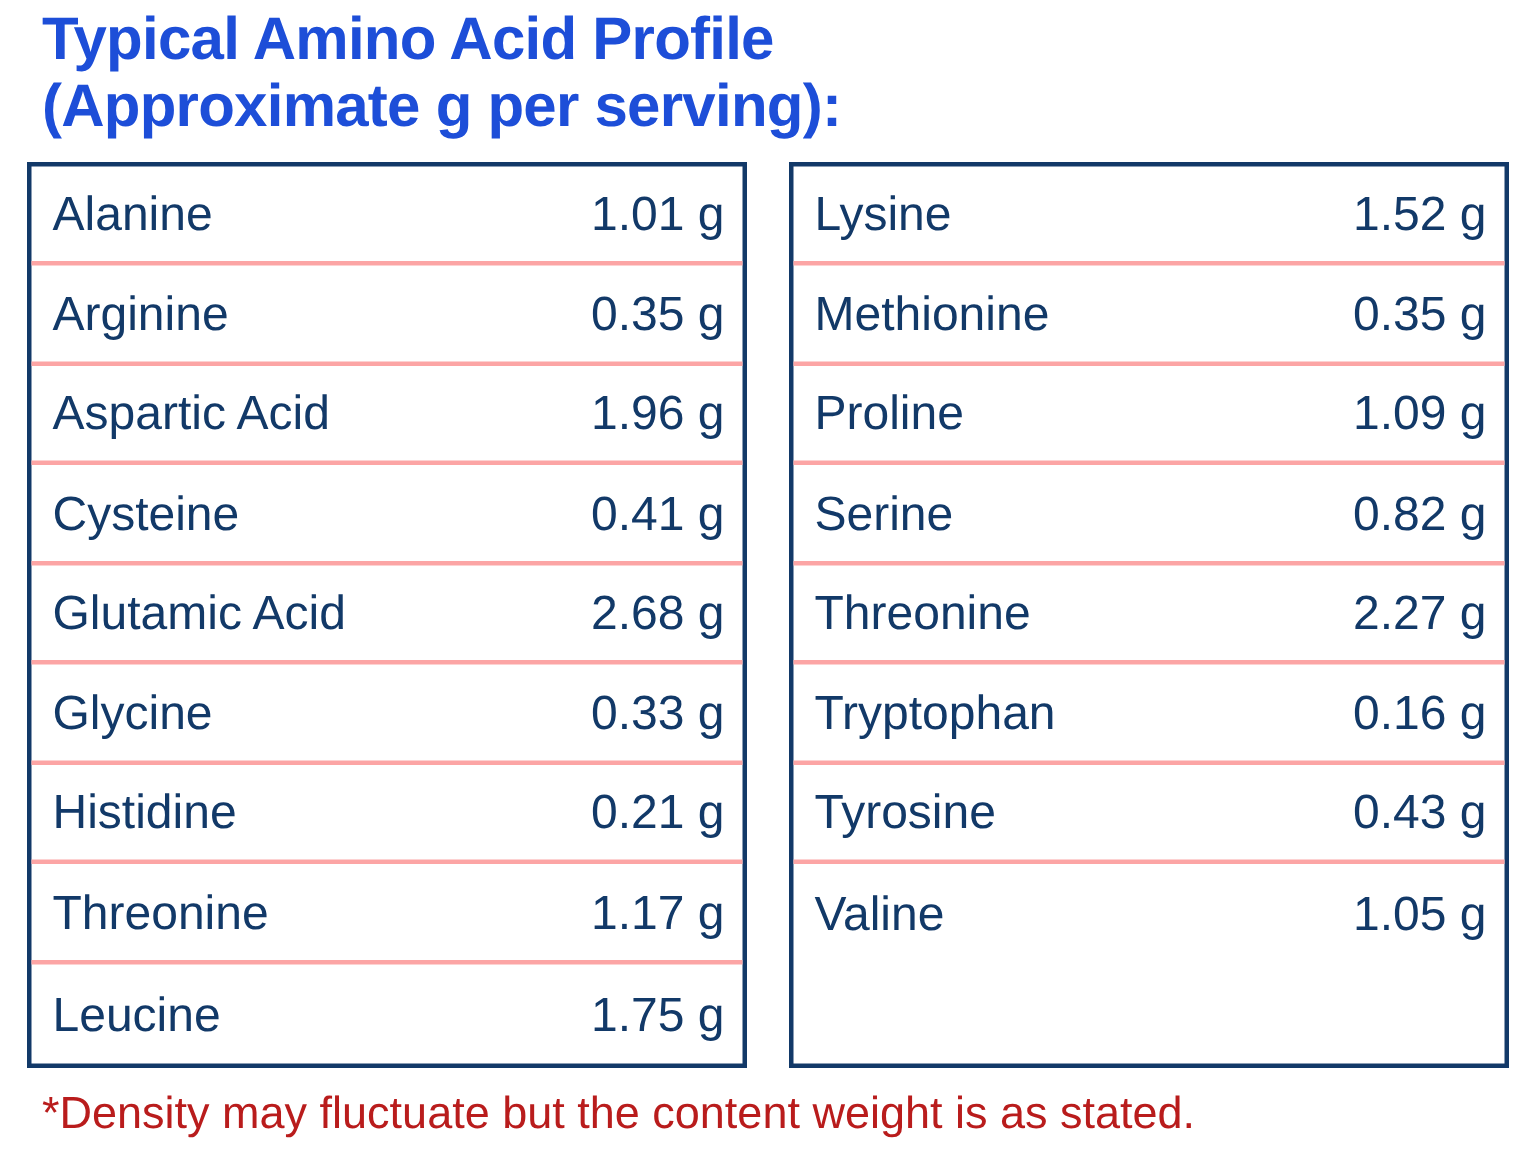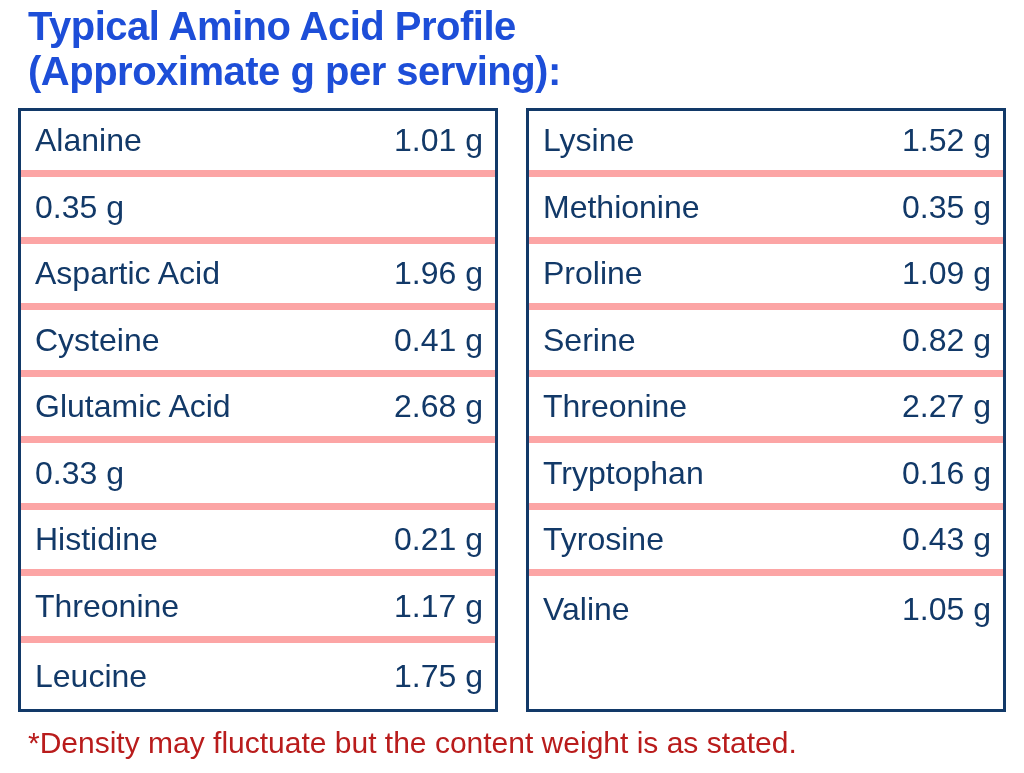--- a/index.html
+++ b/index.html
@@ -44,21 +44,21 @@
     border: 3px solid #123968;
     box-sizing: border-box;
   }
   .row {
     display: flex;
     align-items: center;
     justify-content: space-between;
     height: 66.5px;
     box-sizing: border-box;
     padding: 0 12px 0 14px;
-    border-bottom: 7px solid #fca5a5;
+    border-bottom: 3px solid #fca5a5;
   }
   .row:last-child {
     border-bottom: none;
   }
   .name, .value {
     font-size: 32px;
     line-height: 1;
     color: #123968;
     white-space: nowrap;
   }
@@ -85,35 +85,37 @@
   </div>
 
   <div class="columns">
 
     <div class="col">
       <div class="row">
         <span class="name">Alanine</span>
         <span class="value">1.01 g</span>
       </div>
       <div class="row">
+        <span class="name">Arginine</span>
         <span class="value">0.35 g</span>
       </div>
       <div class="row">
         <span class="name">Aspartic Acid</span>
         <span class="value">1.96 g</span>
       </div>
       <div class="row">
         <span class="name">Cysteine</span>
         <span class="value">0.41 g</span>
       </div>
       <div class="row">
         <span class="name">Glutamic Acid</span>
         <span class="value">2.68 g</span>
       </div>
       <div class="row">
+        <span class="name">Glycine</span>
         <span class="value">0.33 g</span>
       </div>
       <div class="row">
         <span class="name">Histidine</span>
         <span class="value">0.21 g</span>
       </div>
       <div class="row">
         <span class="name">Threonine</span>
         <span class="value">1.17 g</span>
       </div>

